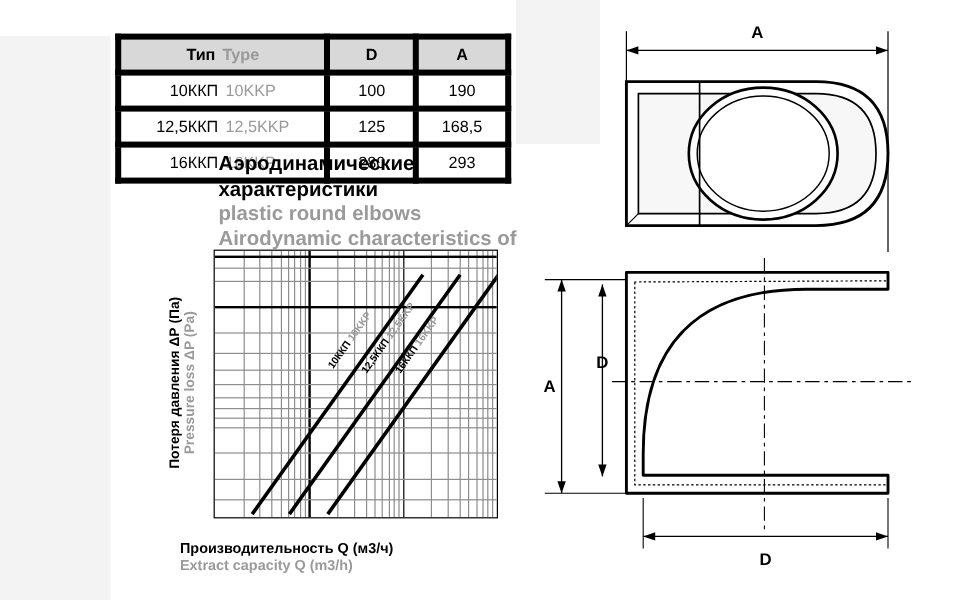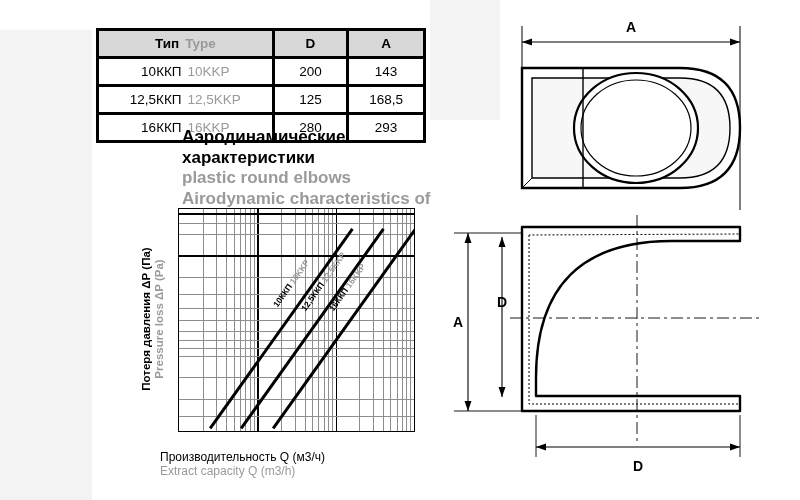--- a/index.html
+++ b/index.html
@@ -24,21 +24,21 @@
   
   .spec-table {
     position: absolute;
     left: 96px;
     top: 28px;
     width: 330px;
     border-collapse: collapse;
     font-size: 13.5px;
   }
   .spec-table th, .spec-table td {
-    border: 3px solid #000000;
+    border: 5px solid #000000;
     text-align: center;
     padding: 3px 4px;
     height: 19px;
   }
   .spec-table thead th {
     background: #d8d8d8;
     font-weight: bold;
   }
   .spec-table td {
     background: #ffffff;
@@ -119,25 +119,25 @@
     margin-top: 222px;
     font-size: 11.5px;
     font-weight: bold;
     text-align: center;
     line-height: 1.15;
   }
   .y-axis-title .en { color: #9a9a9a; display: block; }
 
   .x-axis-title {
     position: absolute;
-    left: 30px;
+    left: 20px;
     top: 250px;
     width: 270px;
     font-size: 12px;
-    font-weight: normal;
+    font-weight: bold;
     line-height: 1.2;
   }
   .x-axis-title .en { color: #9a9a9a; display: block; }
 
   
   .drawing {
     position: absolute;
   }
   #drawing-top { left: 440px; top: 10px; width: 350px; height: 200px; }
   #drawing-front { left: 440px; top: 215px; width: 350px; height: 275px; }
@@ -164,22 +164,22 @@
         </th>
         <th class="col-d">D</th>
         <th class="col-a">A</th>
       </tr>
     </thead>
     <tbody>
       <tr>
         <td class="type-cell">
           <span class="ru">10ККП</span><span class="en">10KKP</span>
         </td>
-        <td>200</td>
-        <td>143</td>
+        <td>100</td>
+        <td>190</td>
       </tr>
       <tr>
         <td class="type-cell">
           <span class="ru">12,5ККП</span><span class="en">12,5KKP</span>
         </td>
         <td>125</td>
         <td>168,5</td>
       </tr>
       <tr>
         <td class="type-cell">

